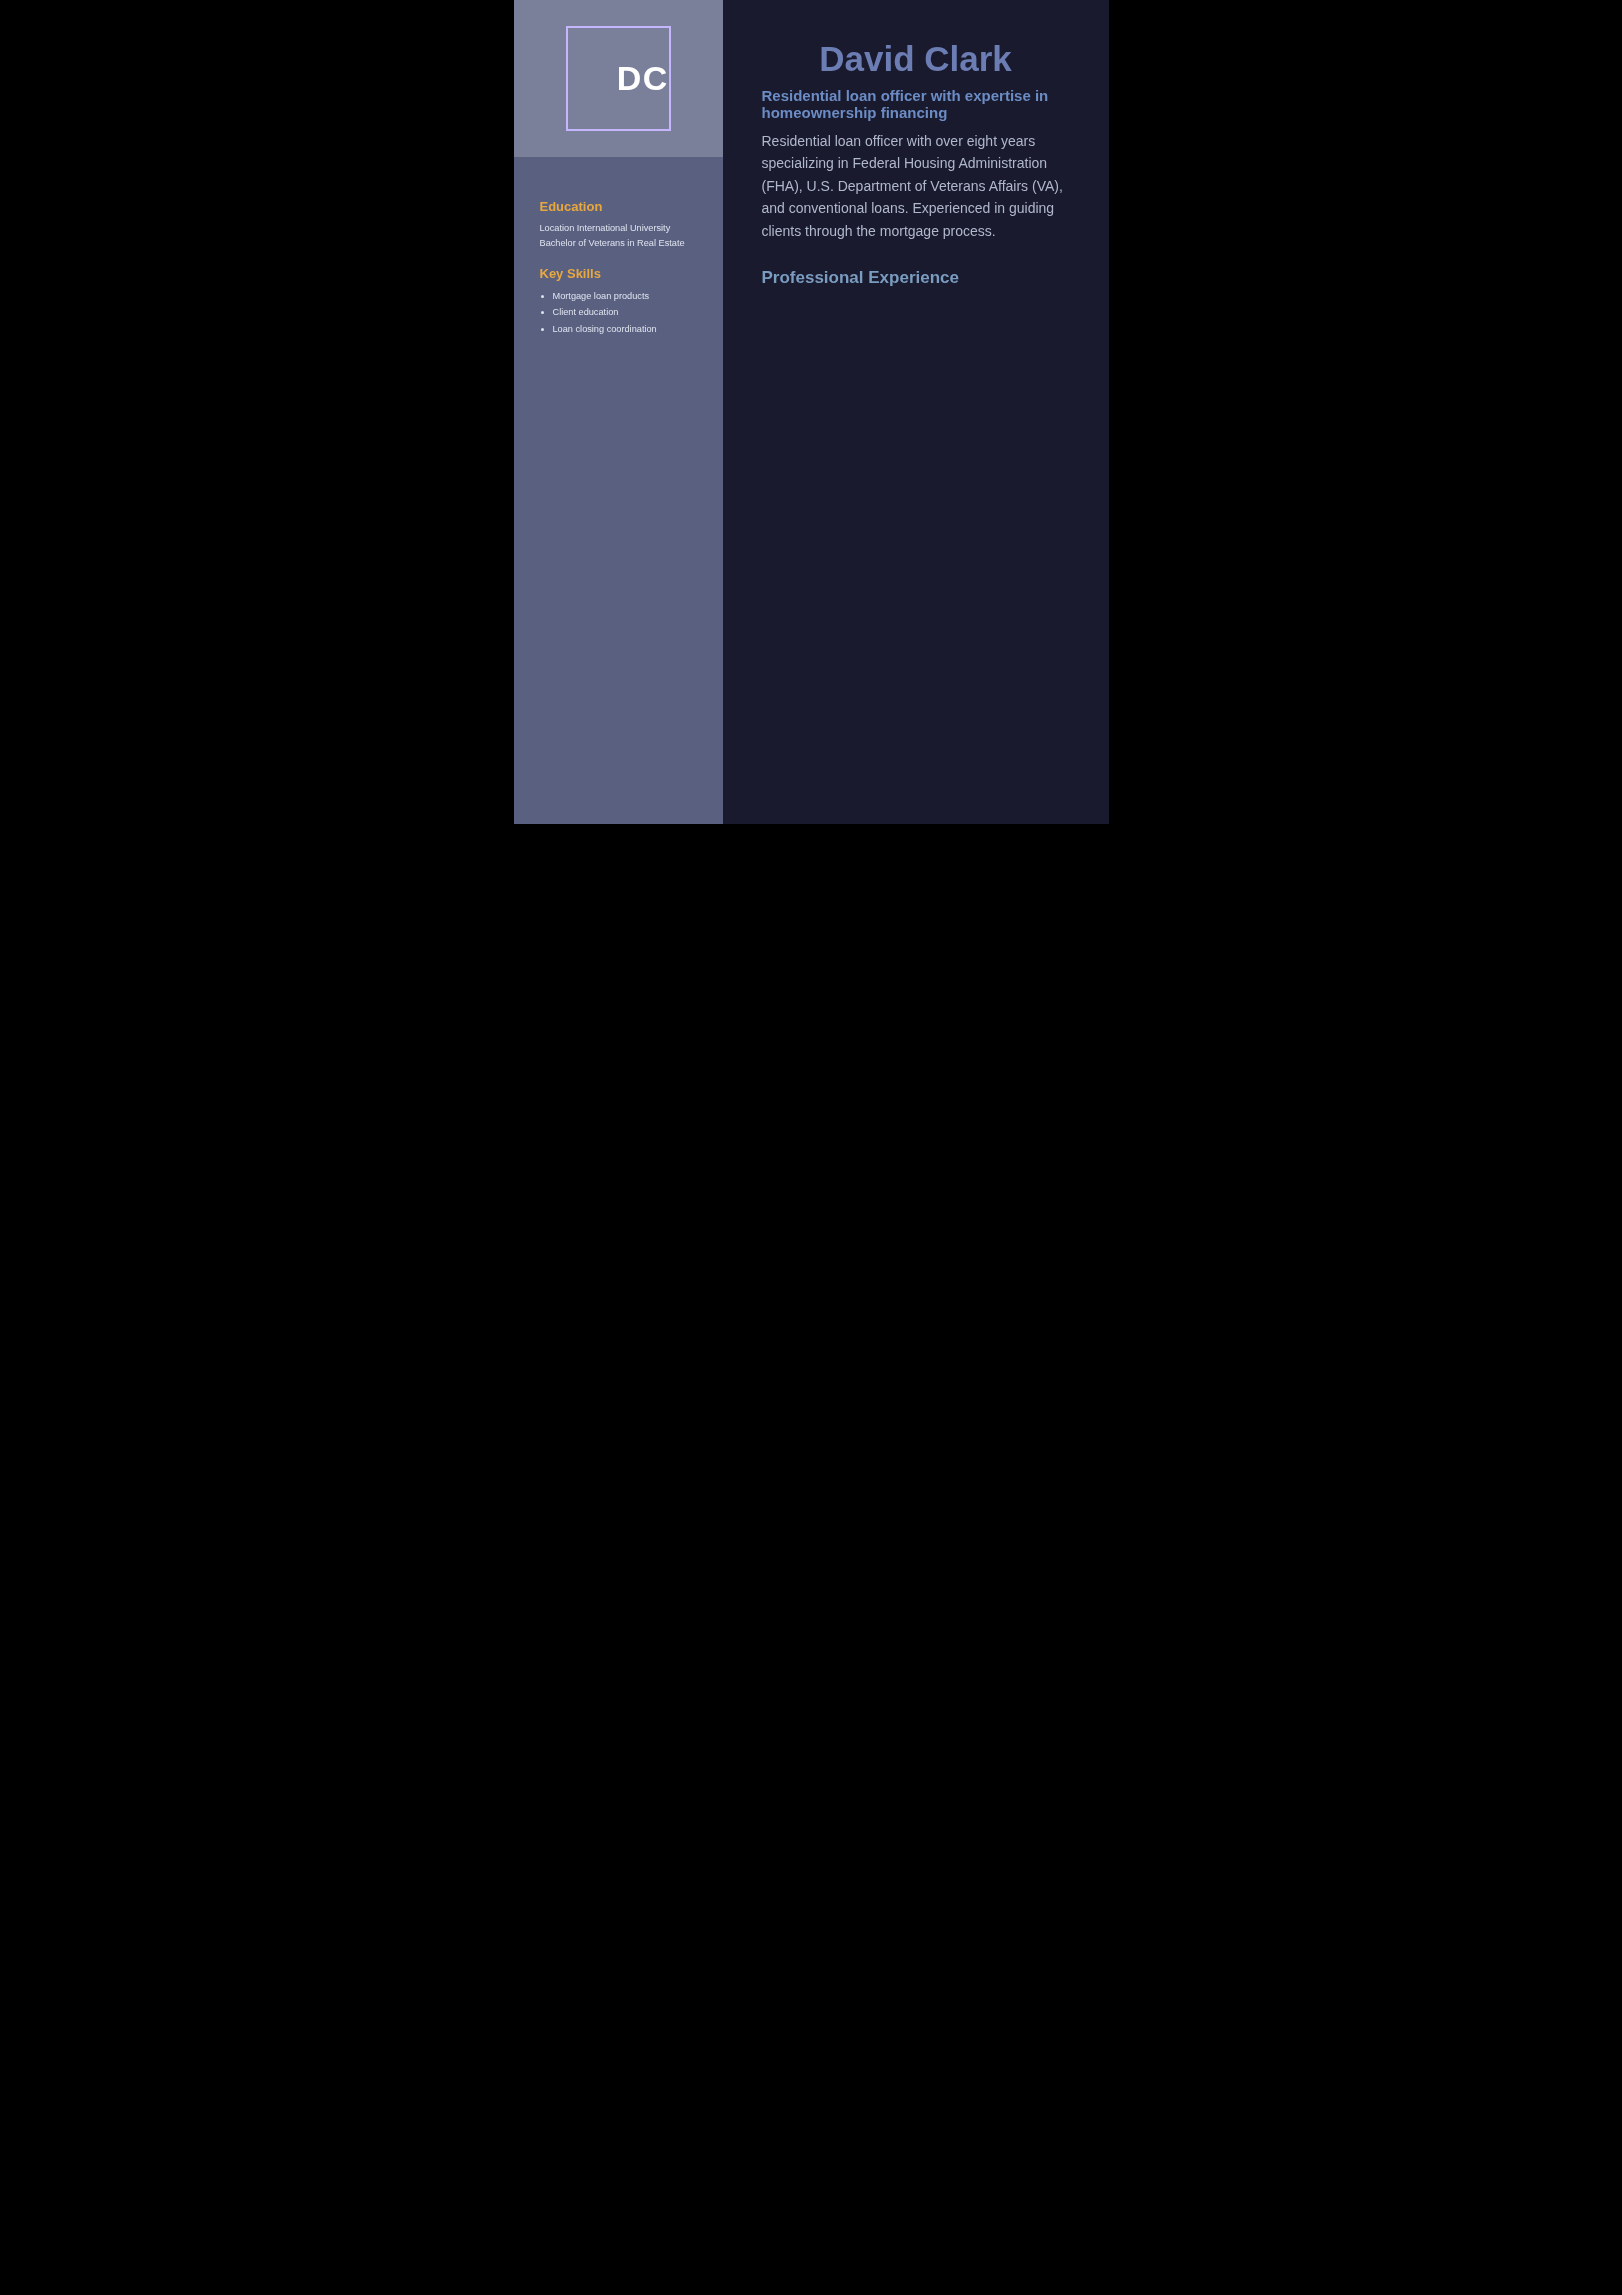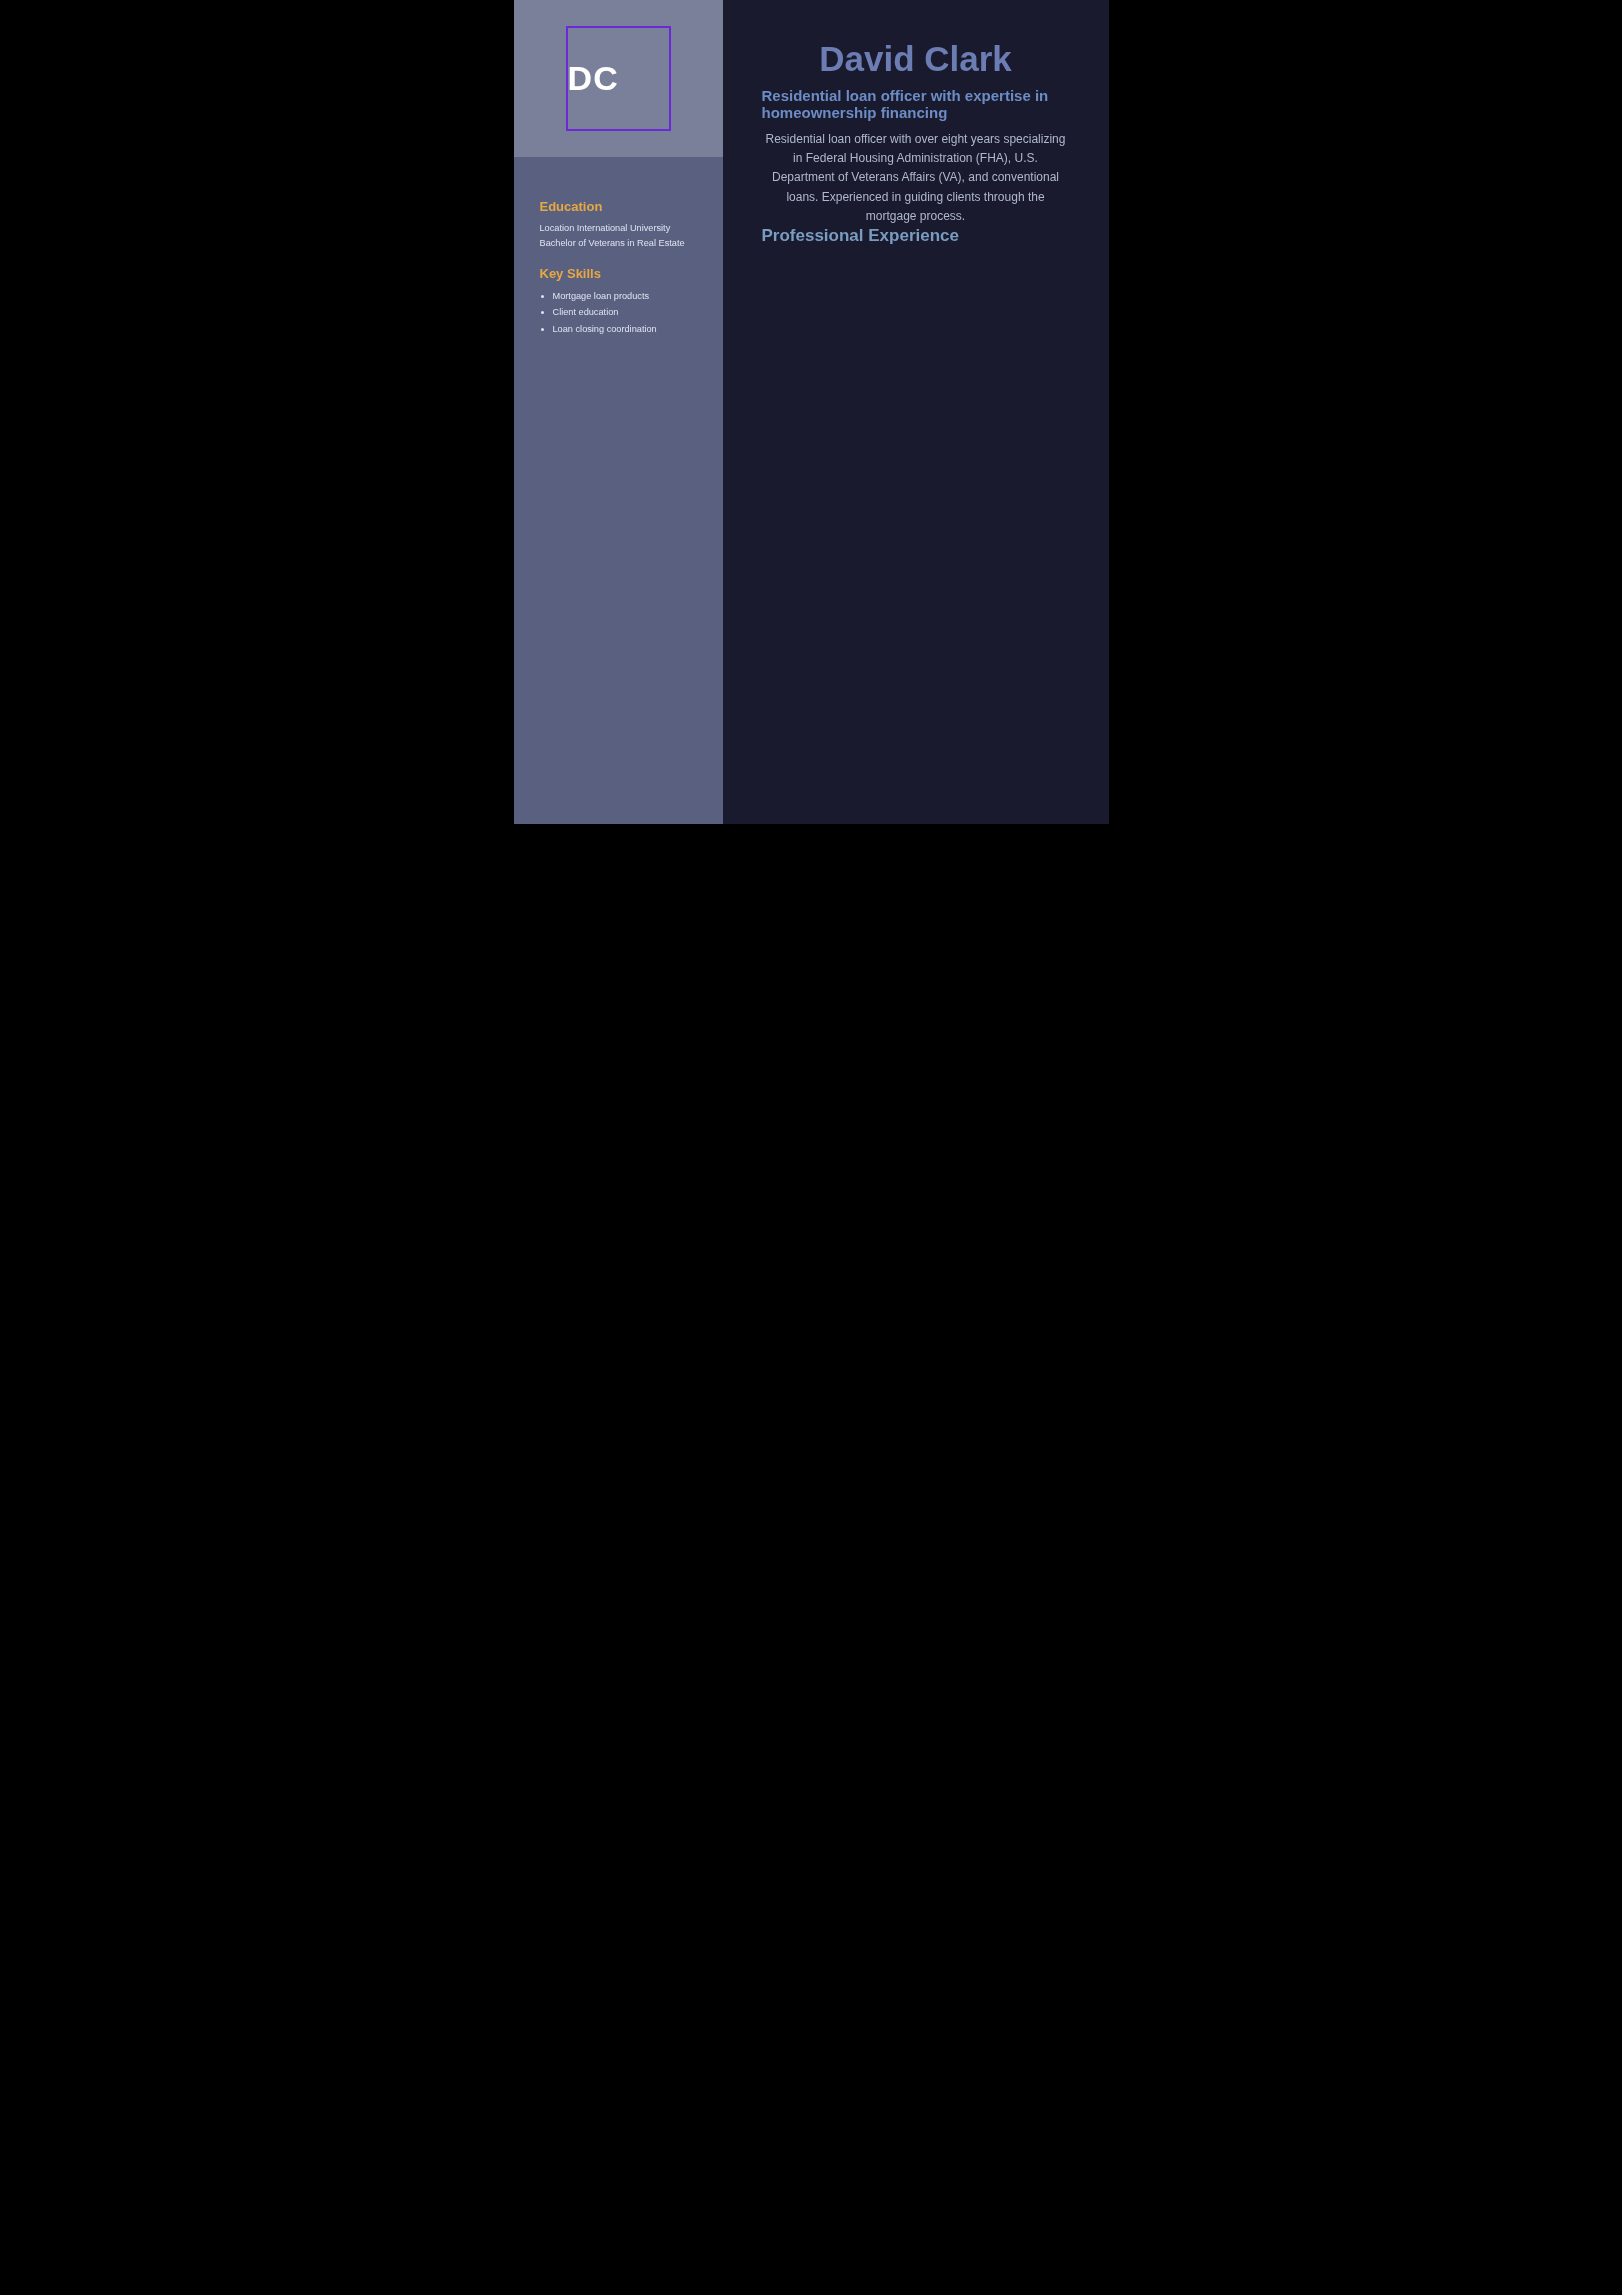--- a/index.html
+++ b/index.html
@@ -37,24 +37,24 @@
       background: #7a8099;
       height: 157px;
       display: flex;
       align-items: center;
       justify-content: center;
     }
 
     .avatar-box {
       width: 105px;
       height: 105px;
-      border: 2px solid #6d28d9;
+      border: 2px solid #c4b5fd;
       display: flex;
       align-items: center;
-      justify-content: flex-start;
+      justify-content: flex-end;
     }
 
     .avatar-initials {
       color: #fff;
       font-size: 34px;
       font-weight: bold;
       letter-spacing: 1.3px;
     }
 
     .sidebar-content {
@@ -139,23 +139,24 @@
     .candidate-title {
       color: #6b8cc4;
       font-size: 15px;
       font-weight: bold;
       text-align: left;
       margin-bottom: 9.2px;
     }
 
     .candidate-summary {
       color: #b0b8cc;
-      font-size: 12px;
-      text-align: center;
+      font-size: 14px;
+      text-align: left;
       line-height: 1.6;
+      margin-bottom: 26px;
       max-width: 366px;
       margin-left: auto;
       margin-right: auto;
     }
 
     .pro-exp-title {
       color: #7a9cc0;
       font-size: 17px;
       font-weight: bold;
       margin-bottom: 13px;

